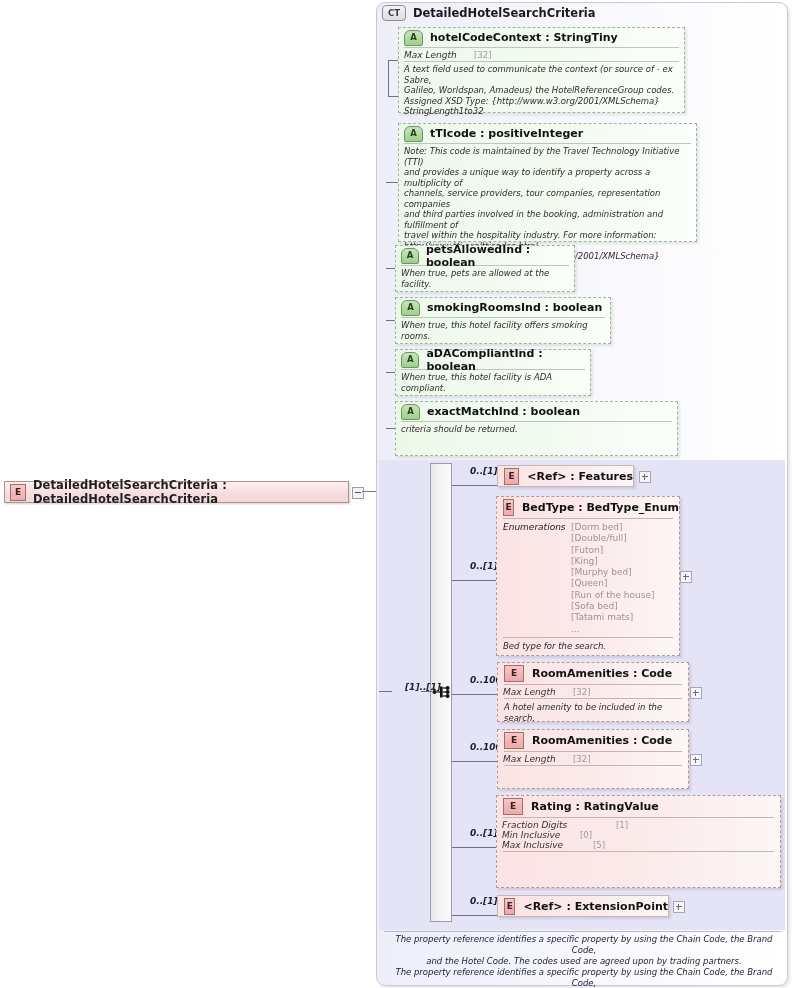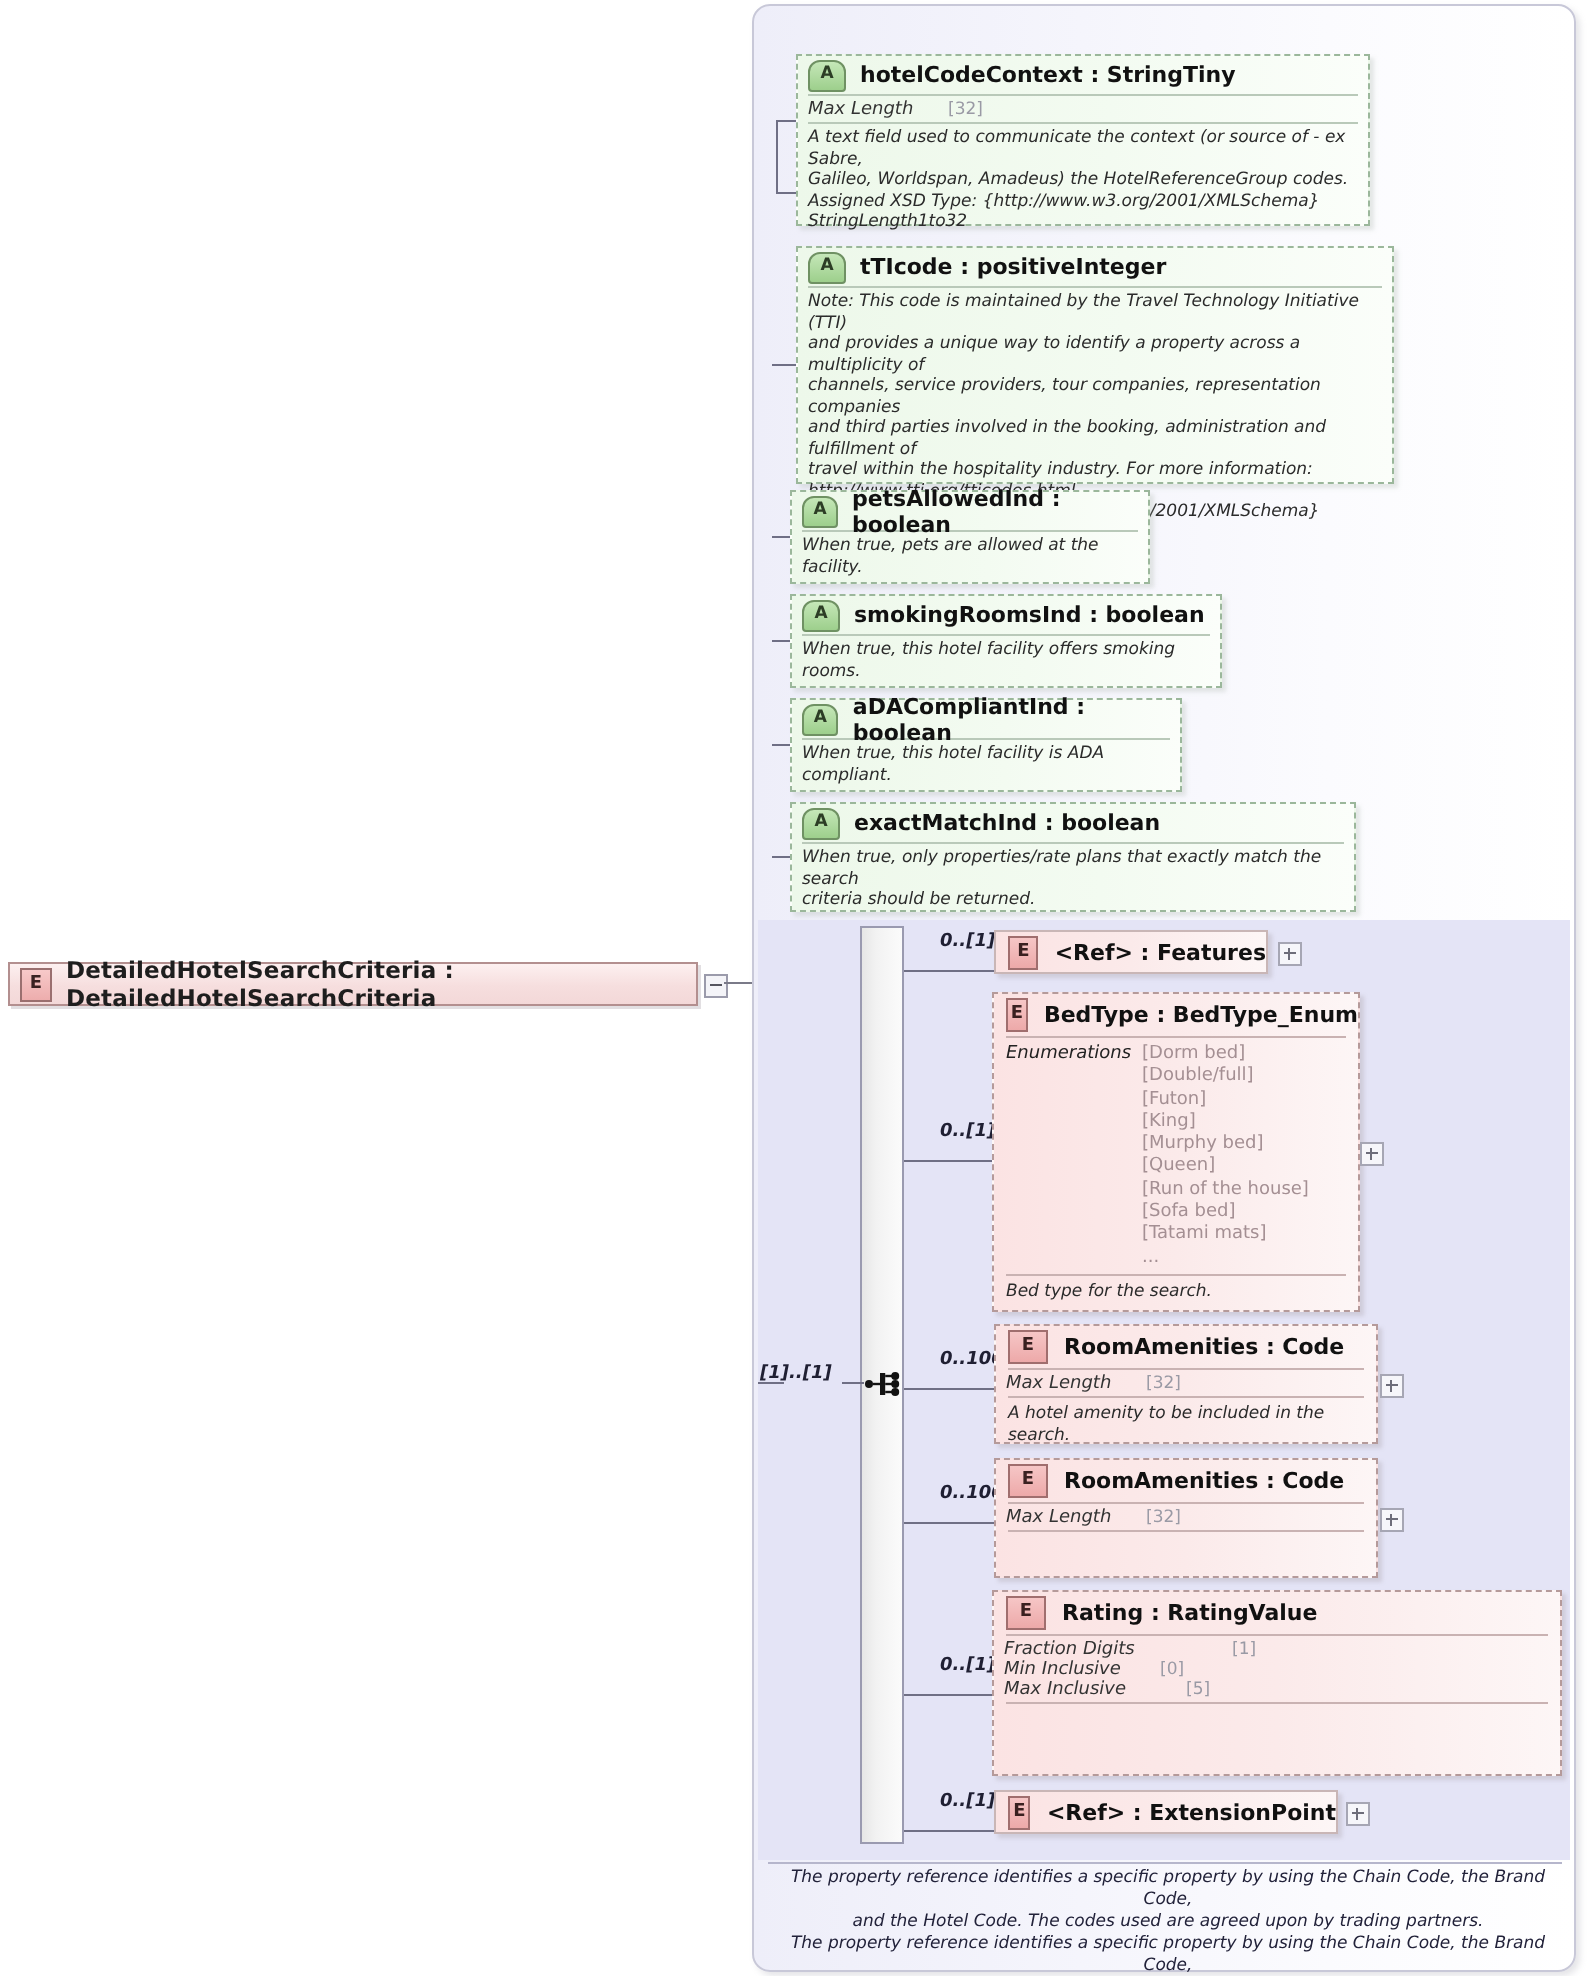--- a/index.html
+++ b/index.html
@@ -160,20 +160,24 @@
 
   <div class="root-box">
     <div class="etag">E</div>
     <div class="root-label">DetailedHotelSearchCriteria : DetailedHotelSearchCriteria</div>
   </div>
   <div class="root-minus"></div>
   <div class="root-connector"></div>
 
   <div class="ct-container"></div>
 
+  <div class="ct-head">
+    <div class="ct-tag">CT</div>
+    <div class="ct-title">DetailedHotelSearchCriteria</div>
+  </div>
 
   <div class="attr-box" style="left:398px;top:27px;width:287px;height:86px;">
     <div class="attr-hdr">
       <div class="attr-tag">A</div>
       <div class="attr-name">hotelCodeContext : StringTiny</div>
     </div>
     <div class="attr-sep"></div>
     <div class="facet-row">
       <span class="facet-label">Max Length</span>
       <span class="facet-val">[32]</span>
@@ -238,21 +242,20 @@
     </div>
   </div>
 
   <div class="attr-box" style="left:395px;top:401px;width:283px;height:55px;">
     <div class="attr-hdr">
       <div class="attr-tag">A</div>
       <div class="attr-name">exactMatchInd : boolean</div>
     </div>
     <div class="attr-sep"></div>
     <div class="attr-doc">
-      <div>When true, only properties/rate plans that exactly match the search</div>
       <div>criteria should be returned.</div>
     </div>
   </div>
 
   <div class="model-panel"></div>
 
   <div class="vline" style="left:388px;top:60px;height:36px;"></div>
   <div class="hline" style="left:388px;top:60px;width:10px;"></div>
   <div class="hline" style="left:388px;top:96px;width:10px;"></div>
   <div class="hline" style="left:386px;top:182px;width:12px;"></div>
@@ -266,21 +269,21 @@
     <circle cx="2.5" cy="8" r="2" fill="#121212"></circle>
     <line x1="4.5" y1="8" x2="8" y2="8" stroke="#121212" stroke-width="1.2"></line>
     <rect x="8" y="2.5" width="2.6" height="11" fill="#121212"></rect>
     <line x1="10.6" y1="4" x2="14" y2="4" stroke="#121212" stroke-width="1.2"></line>
     <line x1="10.6" y1="8" x2="14" y2="8" stroke="#121212" stroke-width="1.2"></line>
     <line x1="10.6" y1="12" x2="14" y2="12" stroke="#121212" stroke-width="1.2"></line>
     <circle cx="15.6" cy="4" r="2" fill="#121212"></circle>
     <circle cx="15.6" cy="8" r="2" fill="#121212"></circle>
     <circle cx="15.6" cy="12" r="2" fill="#121212"></circle>
   </svg>
-  <div class="card" style="left:380px;top:682px;">[1]..[1]</div>
+  <div class="card" style="left:405px;top:682px;">[1]..[1]</div>
   <div class="hline" style="left:379px;top:691px;width:13px;"></div>
   <div class="hline" style="left:421px;top:691px;width:11px;"></div>
 
   <div class="card" style="left:470px;top:466px;">0..[1]</div>
   <div class="hline" style="left:452px;top:485px;width:50px;"></div>
   <div class="el-box solid" style="left:497px;top:465px;width:137px;height:22px;">
     <div class="el-hdr">
       <div class="el-tag">E</div>
       <div class="el-name">&lt;Ref&gt;      : Features</div>
     </div>

